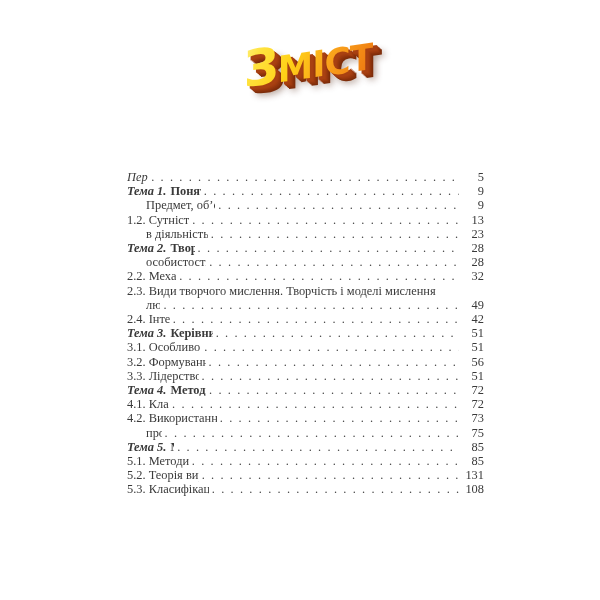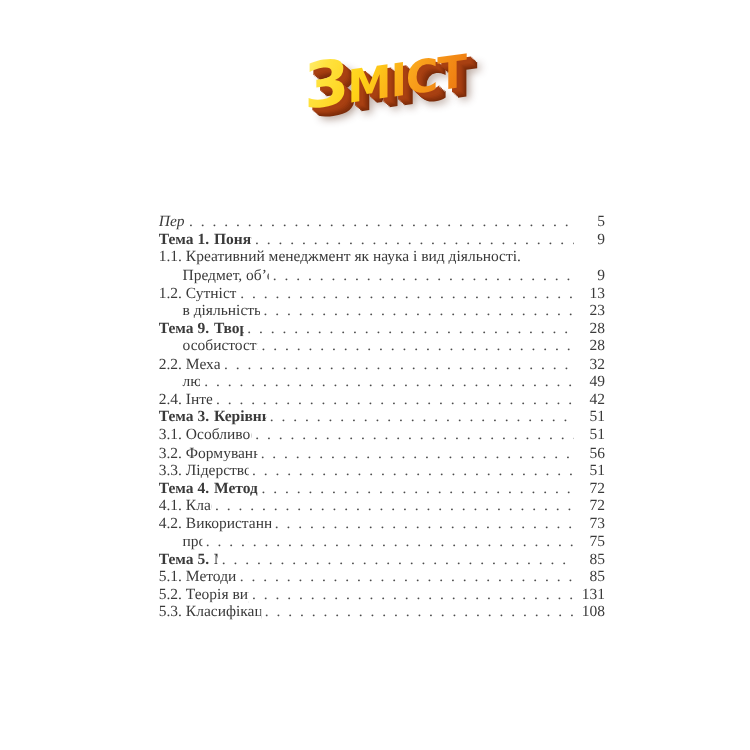--- a/index.html
+++ b/index.html
@@ -78,21 +78,21 @@
   }
   .page-num {
     flex: 0 0 auto;
     min-width: 22px;
     text-align: right;
     font-weight: normal;
     font-style: normal;
   }
   .preface .txt { font-style: italic; }
   .theme .txt { font-weight: bold; }
-  .theme-prefix { }
+  .theme-prefix { font-style: italic; }
   .theme-title { margin-left: 4px; }
 </style>
 </head>
 <body>
 
 <div class="page">
 
   <div class="logo">
     <div class="logo-wrap">
       <div class="logo-layer logo-back" aria-hidden="true">ЗМІСТ</div>
@@ -110,23 +110,20 @@
       </div>
       <div class="toc-entry theme">
         <div class="row">
           <span class="txt"><span class="theme-prefix">Тема 1.</span><span class="theme-title">Поняття креативного менеджменту</span></span>
           <span class="leader">. . . . . . . . . . . . . . . . . . . . . . . . . . . . . . . . . . . . . . . . . . . . . . . . . . . . . . . . . . . . . . . . . . . . . . . . . . . . . . . . . . . . . . . . . . </span>
           <span class="page-num">9</span>
         </div>
       </div>
       <div class="toc-entry item">
         <div class="row">
-          <span class="txt">1.1. Креативний менеджмент як наука і вид діяльності.</span>
-        </div>
-        <div class="row">
           <span class="txt cont">Предмет, об’єкт, мета та завдання дисципліни</span>
           <span class="leader">. . . . . . . . . . . . . . . . . . . . . . . . . . . . . . . . . . . . . . . . . . . . . . . . . . . . . . . . . . . . . . . . . . . . . . . . . . . . . . . . . . . . . . . . . . </span>
           <span class="page-num">9</span>
         </div>
       </div>
       <div class="toc-entry item">
         <div class="row">
           <span class="txt">1.2. Сутність творчості, креативності</span>
           <span class="leader">. . . . . . . . . . . . . . . . . . . . . . . . . . . . . . . . . . . . . . . . . . . . . . . . . . . . . . . . . . . . . . . . . . . . . . . . . . . . . . . . . . . . . . . . . . </span>
           <span class="page-num">13</span>
@@ -134,41 +131,44 @@
       </div>
       <div class="toc-entry item">
         <div class="row">
           <span class="txt cont">в діяльність підприємств та організацій</span>
           <span class="leader">. . . . . . . . . . . . . . . . . . . . . . . . . . . . . . . . . . . . . . . . . . . . . . . . . . . . . . . . . . . . . . . . . . . . . . . . . . . . . . . . . . . . . . . . . . </span>
           <span class="page-num">23</span>
         </div>
       </div>
       <div class="toc-entry theme">
         <div class="row">
-          <span class="txt"><span class="theme-prefix">Тема 9.</span><span class="theme-title">Творчий потенціал особистості</span></span>
+          <span class="txt"><span class="theme-prefix">Тема 2.</span><span class="theme-title">Творчий потенціал особистості</span></span>
           <span class="leader">. . . . . . . . . . . . . . . . . . . . . . . . . . . . . . . . . . . . . . . . . . . . . . . . . . . . . . . . . . . . . . . . . . . . . . . . . . . . . . . . . . . . . . . . . . </span>
           <span class="page-num">28</span>
         </div>
       </div>
       <div class="toc-entry item">
         <div class="row">
           <span class="txt cont">особистості. Риси творчої особистості</span>
           <span class="leader">. . . . . . . . . . . . . . . . . . . . . . . . . . . . . . . . . . . . . . . . . . . . . . . . . . . . . . . . . . . . . . . . . . . . . . . . . . . . . . . . . . . . . . . . . . </span>
           <span class="page-num">28</span>
         </div>
       </div>
       <div class="toc-entry item">
         <div class="row">
           <span class="txt">2.2. Механізм творчого акту</span>
           <span class="leader">. . . . . . . . . . . . . . . . . . . . . . . . . . . . . . . . . . . . . . . . . . . . . . . . . . . . . . . . . . . . . . . . . . . . . . . . . . . . . . . . . . . . . . . . . . </span>
           <span class="page-num">32</span>
         </div>
       </div>
       <div class="toc-entry item">
         <div class="row">
+          <span class="txt">2.3. Види творчого мислення. Творчість і моделі мислення</span>
+        </div>
+        <div class="row">
           <span class="txt cont">людини</span>
           <span class="leader">. . . . . . . . . . . . . . . . . . . . . . . . . . . . . . . . . . . . . . . . . . . . . . . . . . . . . . . . . . . . . . . . . . . . . . . . . . . . . . . . . . . . . . . . . . </span>
           <span class="page-num">49</span>
         </div>
       </div>
       <div class="toc-entry item">
         <div class="row">
           <span class="txt">2.4. Інтелект і творчість</span>
           <span class="leader">. . . . . . . . . . . . . . . . . . . . . . . . . . . . . . . . . . . . . . . . . . . . . . . . . . . . . . . . . . . . . . . . . . . . . . . . . . . . . . . . . . . . . . . . . . </span>
           <span class="page-num">42</span>

